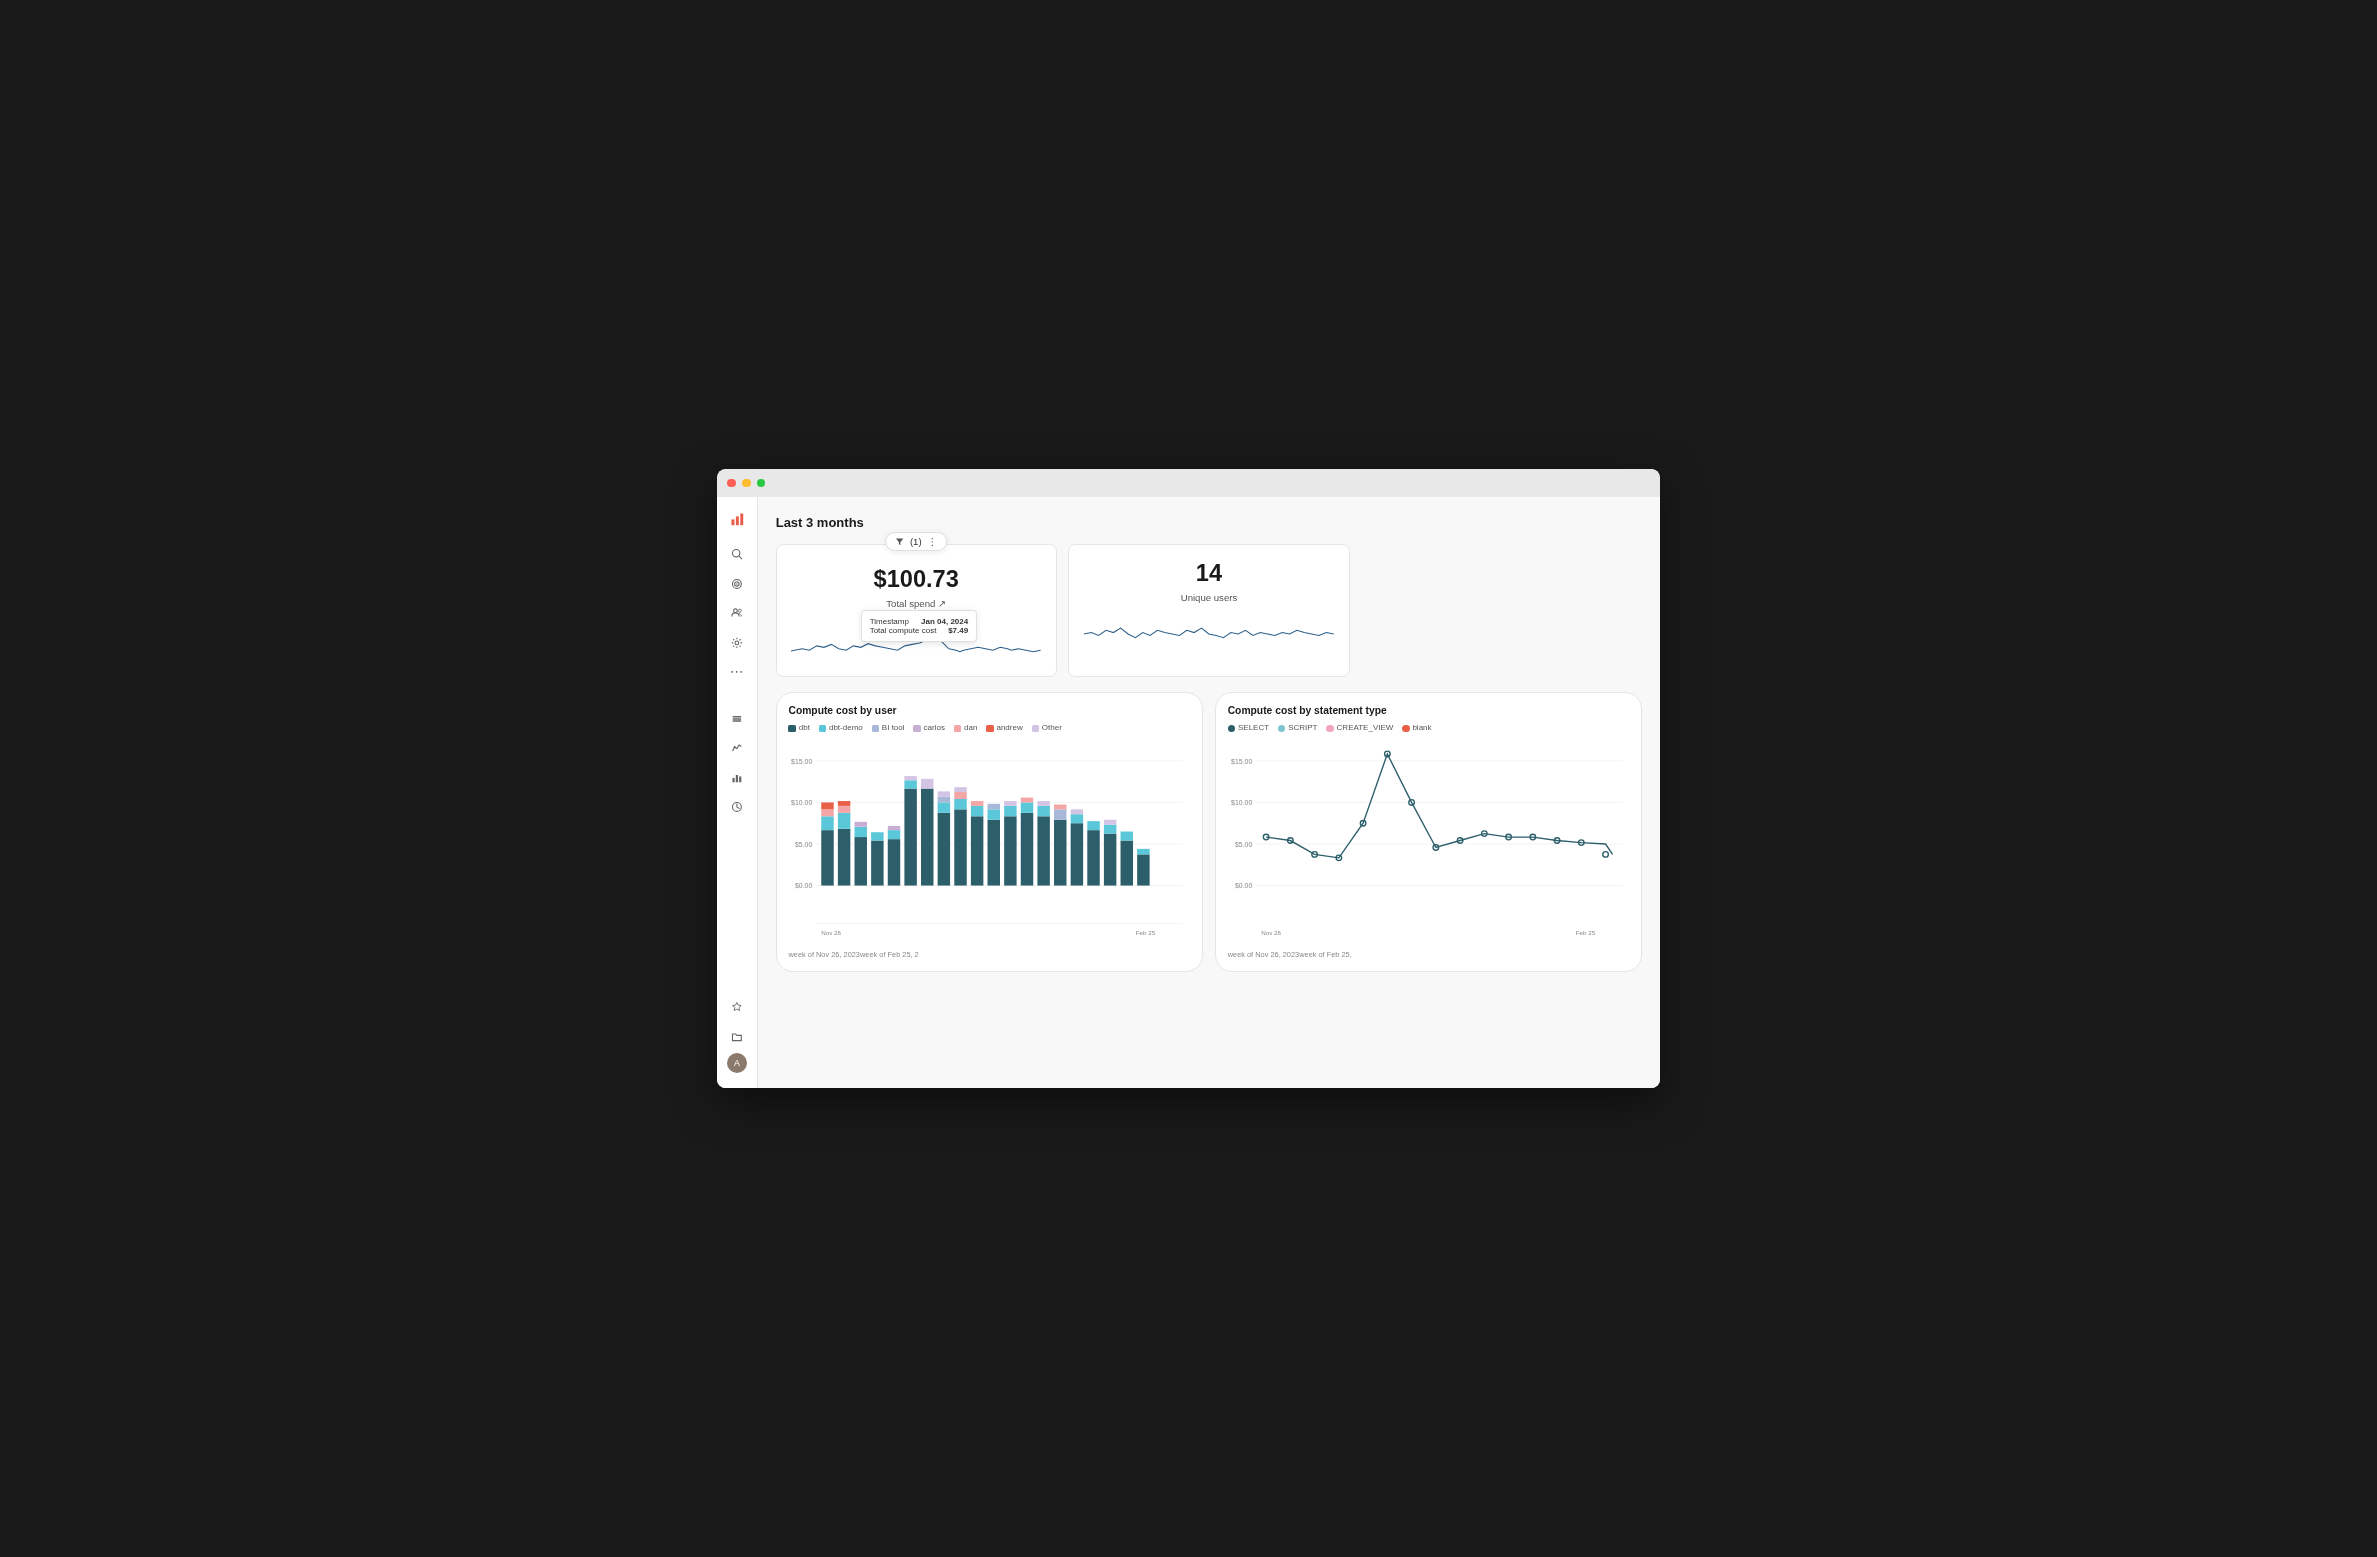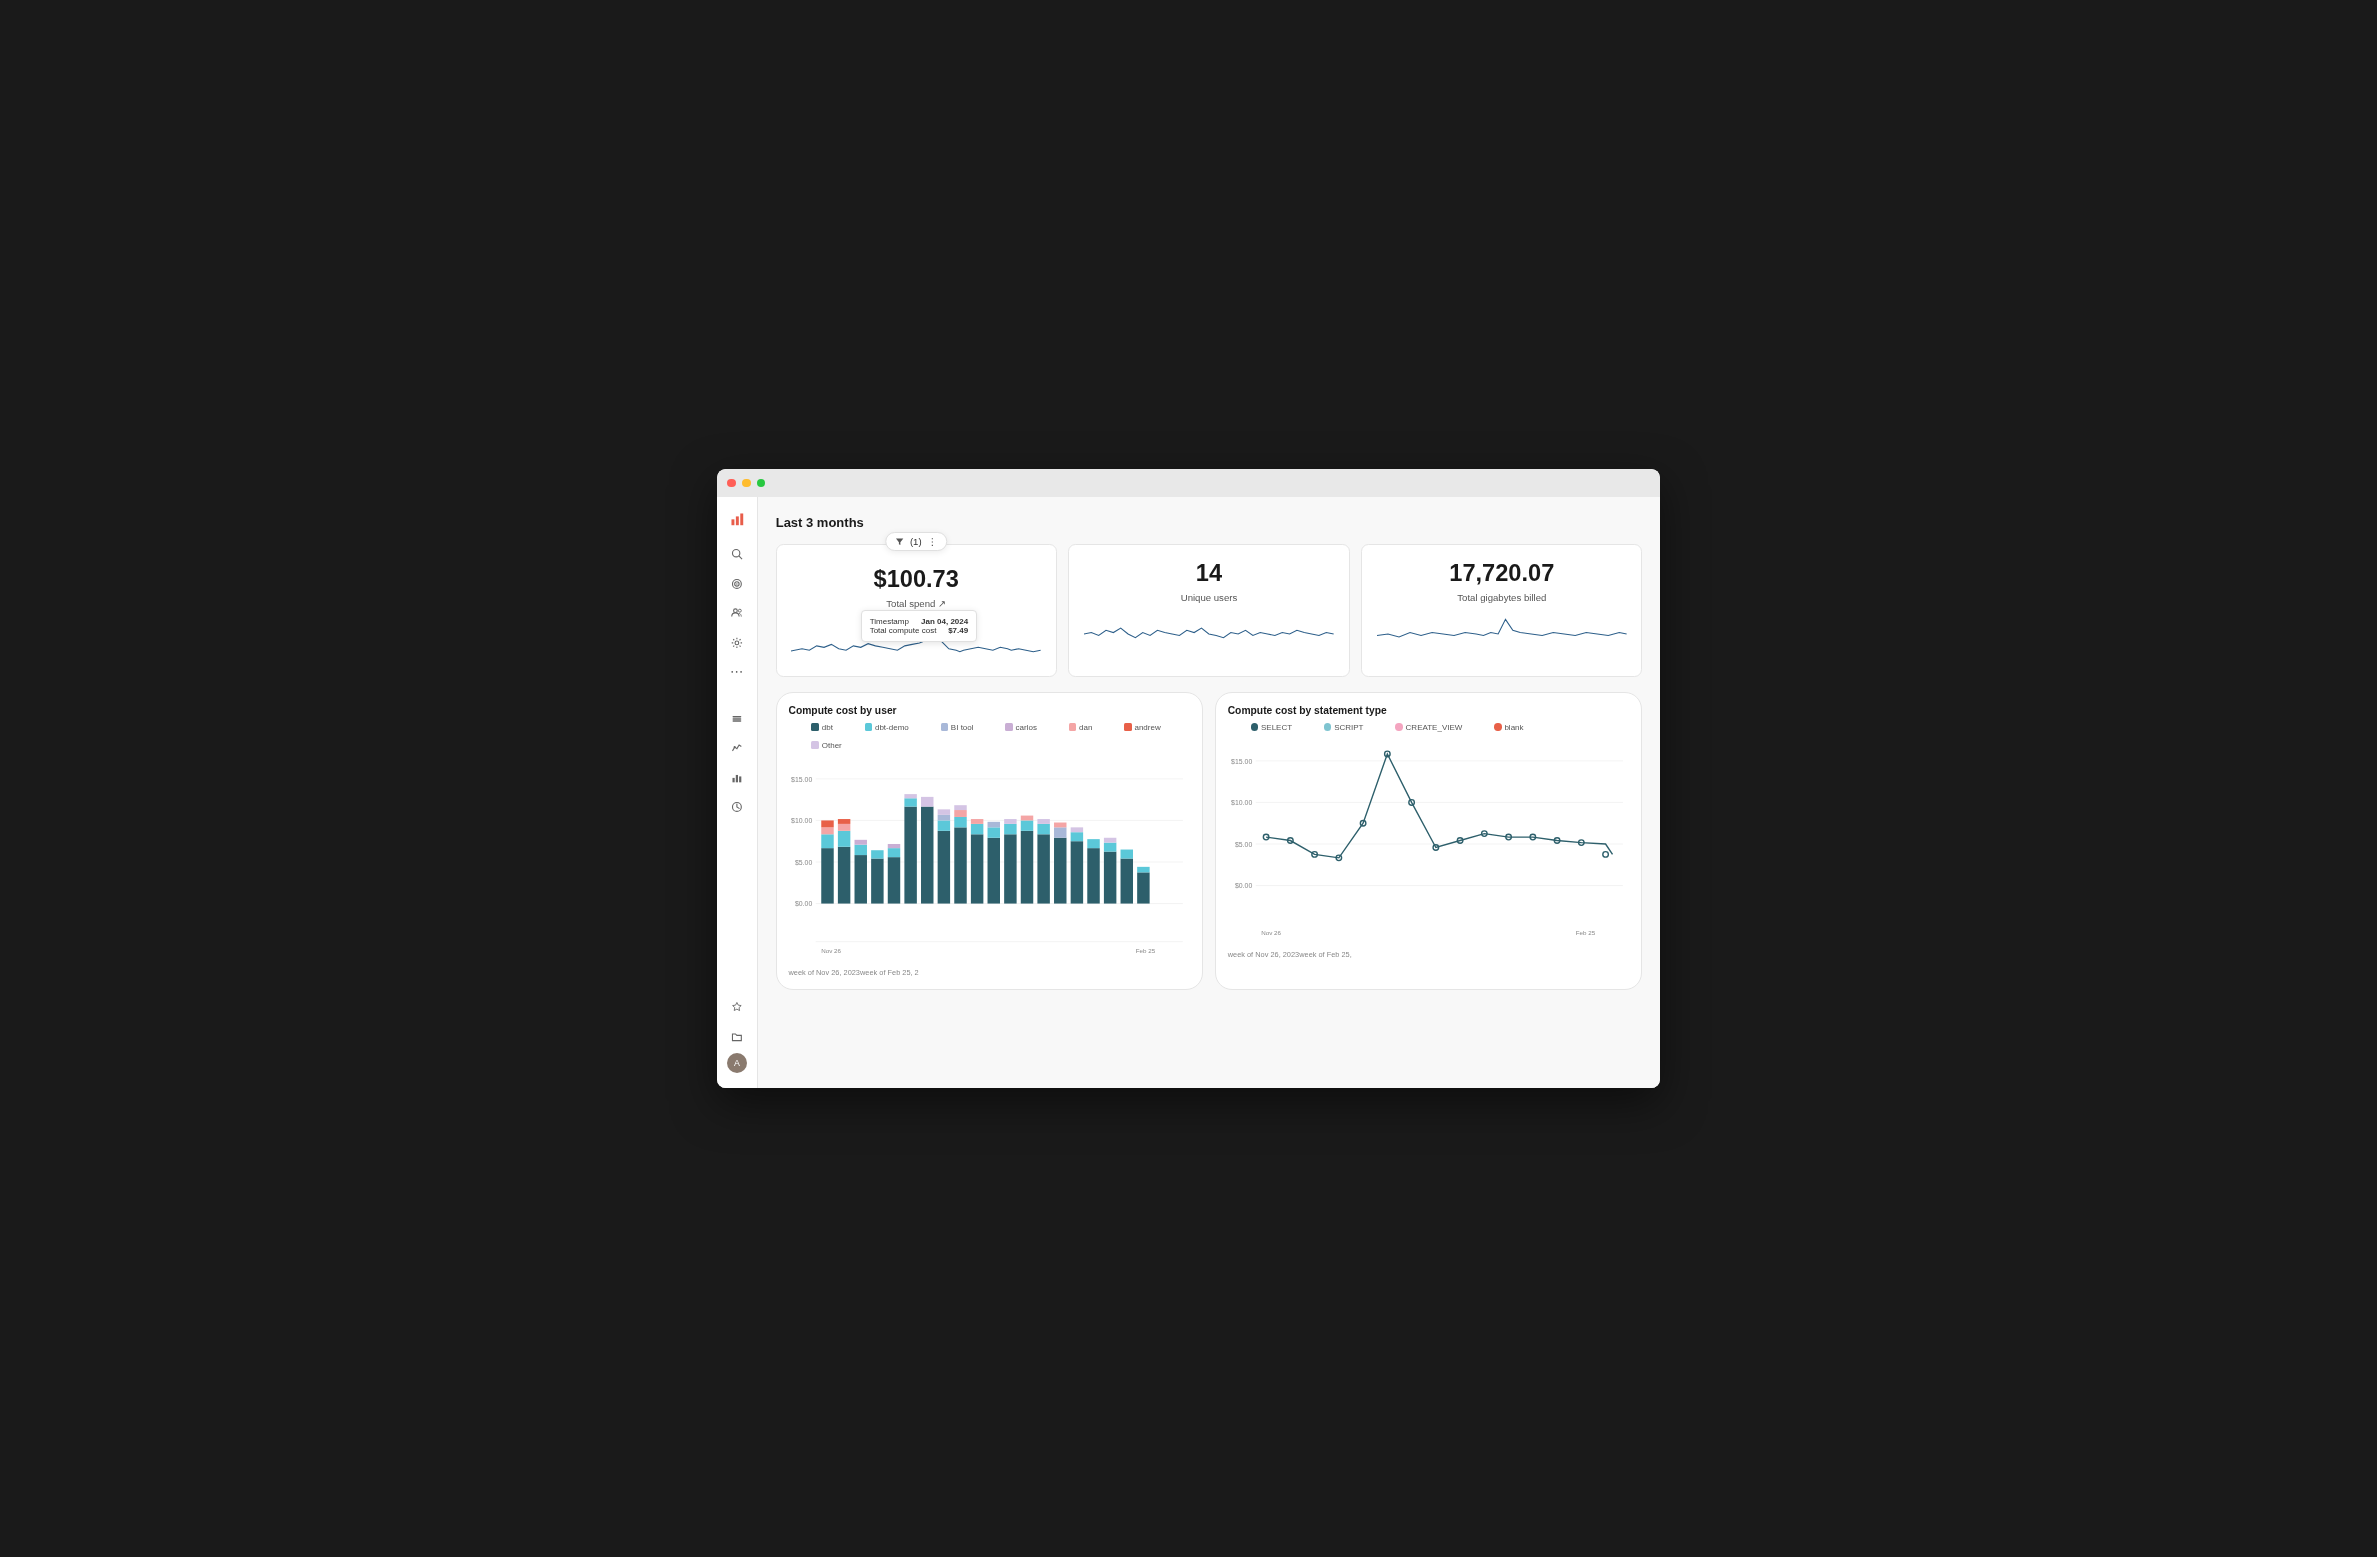--- a/index.html
+++ b/index.html
@@ -164,23 +164,22 @@
     .legend {
       display: flex;
       flex-wrap: wrap;
       gap: 8.8px;
       margin-bottom: 8.8px;
       font-size: 8px;
       color: #555;
     }
     .legend-item {
       display: flex;
-      align-items: flex-start;
+      align-items: flex-end;
       gap: 2.9px;
-      margin-left: 23px;
     }
     .legend-dot {
       width: 7.4px;
       height: 7.4px;
       border-radius: 1.5px;
       flex-shrink: 0;
     }
     .legend-dot.circle { border-radius: 50%; }
     .bar-chart-area {
       height: 206px;
@@ -333,29 +332,20 @@
         <div class="metric-card">
           <div class="metric-value">14</div>
           <div class="metric-label">Unique users</div>
           <div class="sparkline-container">
             <svg width="100%" height="44" viewBox="0 0 340 60" preserveAspectRatio="none">
               <polyline points="0,30 10,28 20,32 30,25 40,28 50,22 60,30 70,35 80,28 90,32 100,25 110,28 120,30 130,32 140,25 150,28 160,22 170,30 180,32 190,35 200,28 210,30 220,25 230,32 240,28 250,30 260,32 270,28 280,30 290,25 300,28 310,30 320,32 330,28 340,30" fill="none" stroke="#2d5f8a" stroke-width="1.5"></polyline>
             </svg>
           </div>
         </div>
 
-        <div class="metric-card">
-          <div class="metric-value">17,720.07</div>
-          <div class="metric-label">Total gigabytes billed</div>
-          <div class="sparkline-container">
-            <svg width="100%" height="44" viewBox="0 0 340 60" preserveAspectRatio="none">
-              <polyline points="0,32 15,30 30,34 45,28 60,32 75,28 90,30 105,32 120,28 135,30 145,32 155,28 165,30 175,10 185,25 195,28 210,30 225,32 240,28 255,30 270,32 285,28 300,30 315,32 330,28 340,30" fill="none" stroke="#2d5f8a" stroke-width="1.5"></polyline>
-            </svg>
-          </div>
-        </div>
       </div>
 
       <div class="charts-row">
 
         <div class="chart-card">
           <div class="chart-title">Compute cost by user</div>
           <div class="legend">
             <div class="legend-item">
               <div class="legend-dot" style="background:#2d5f6b"></div>
               <span>dbt</span>

